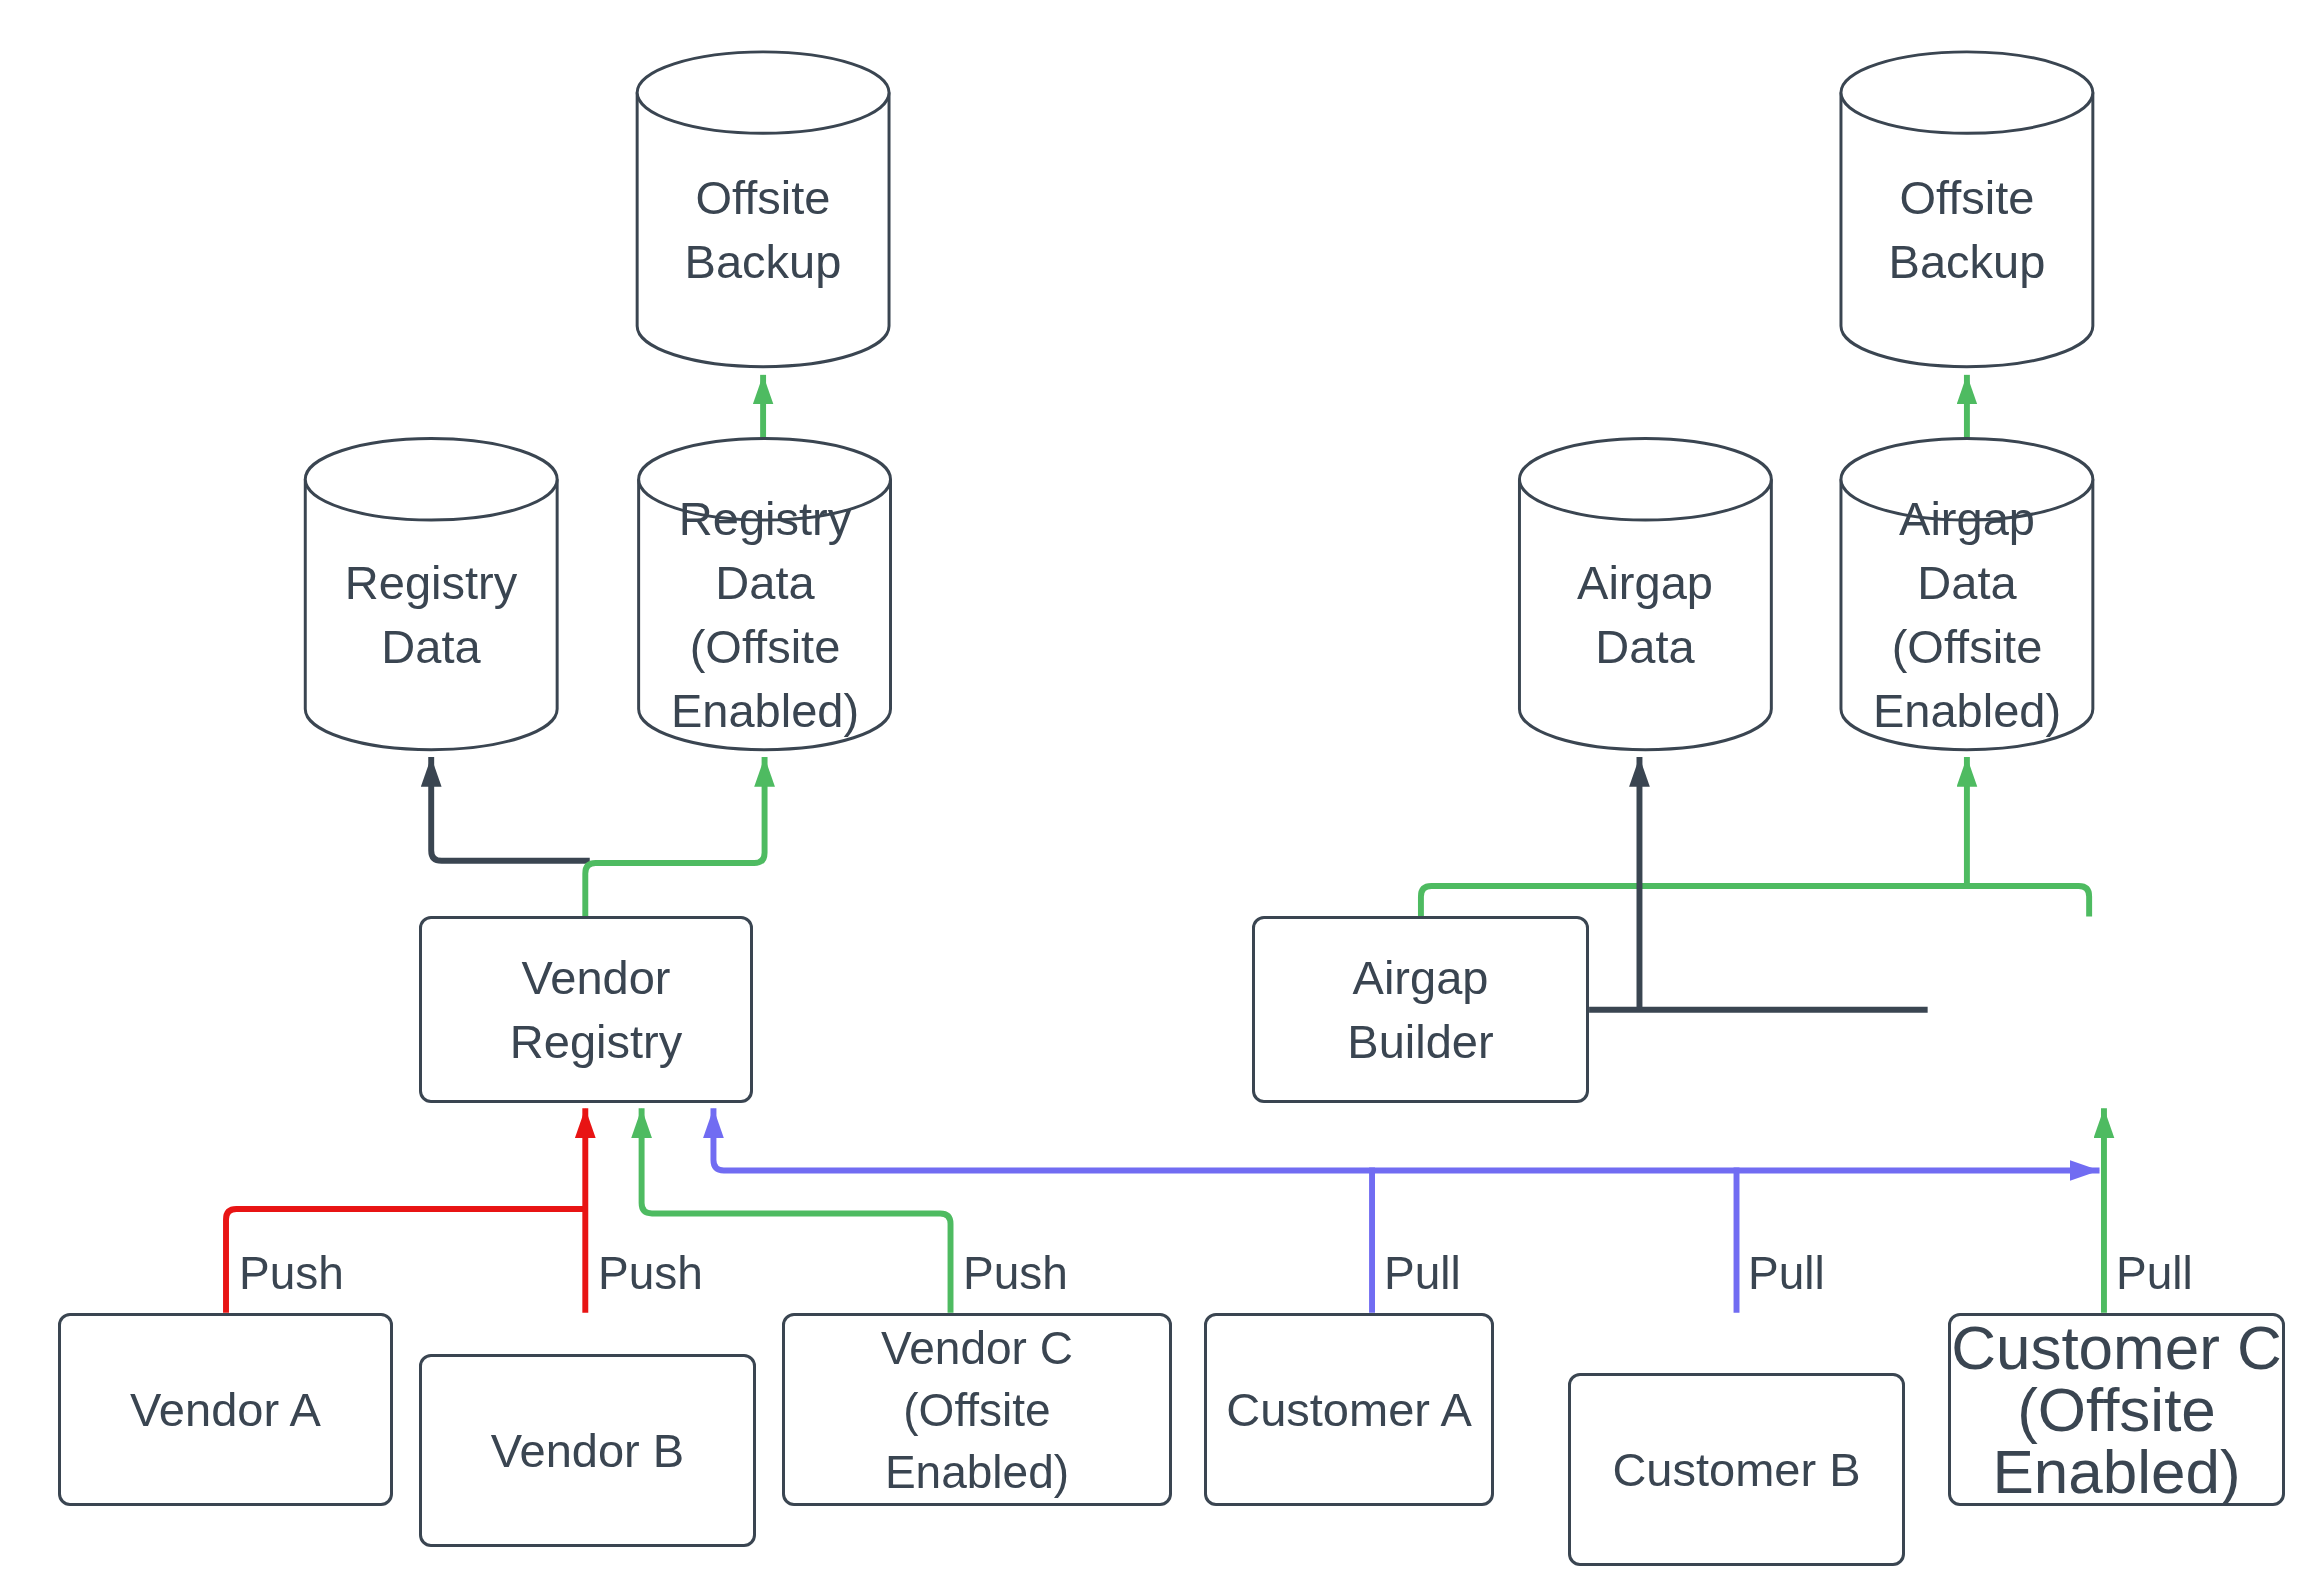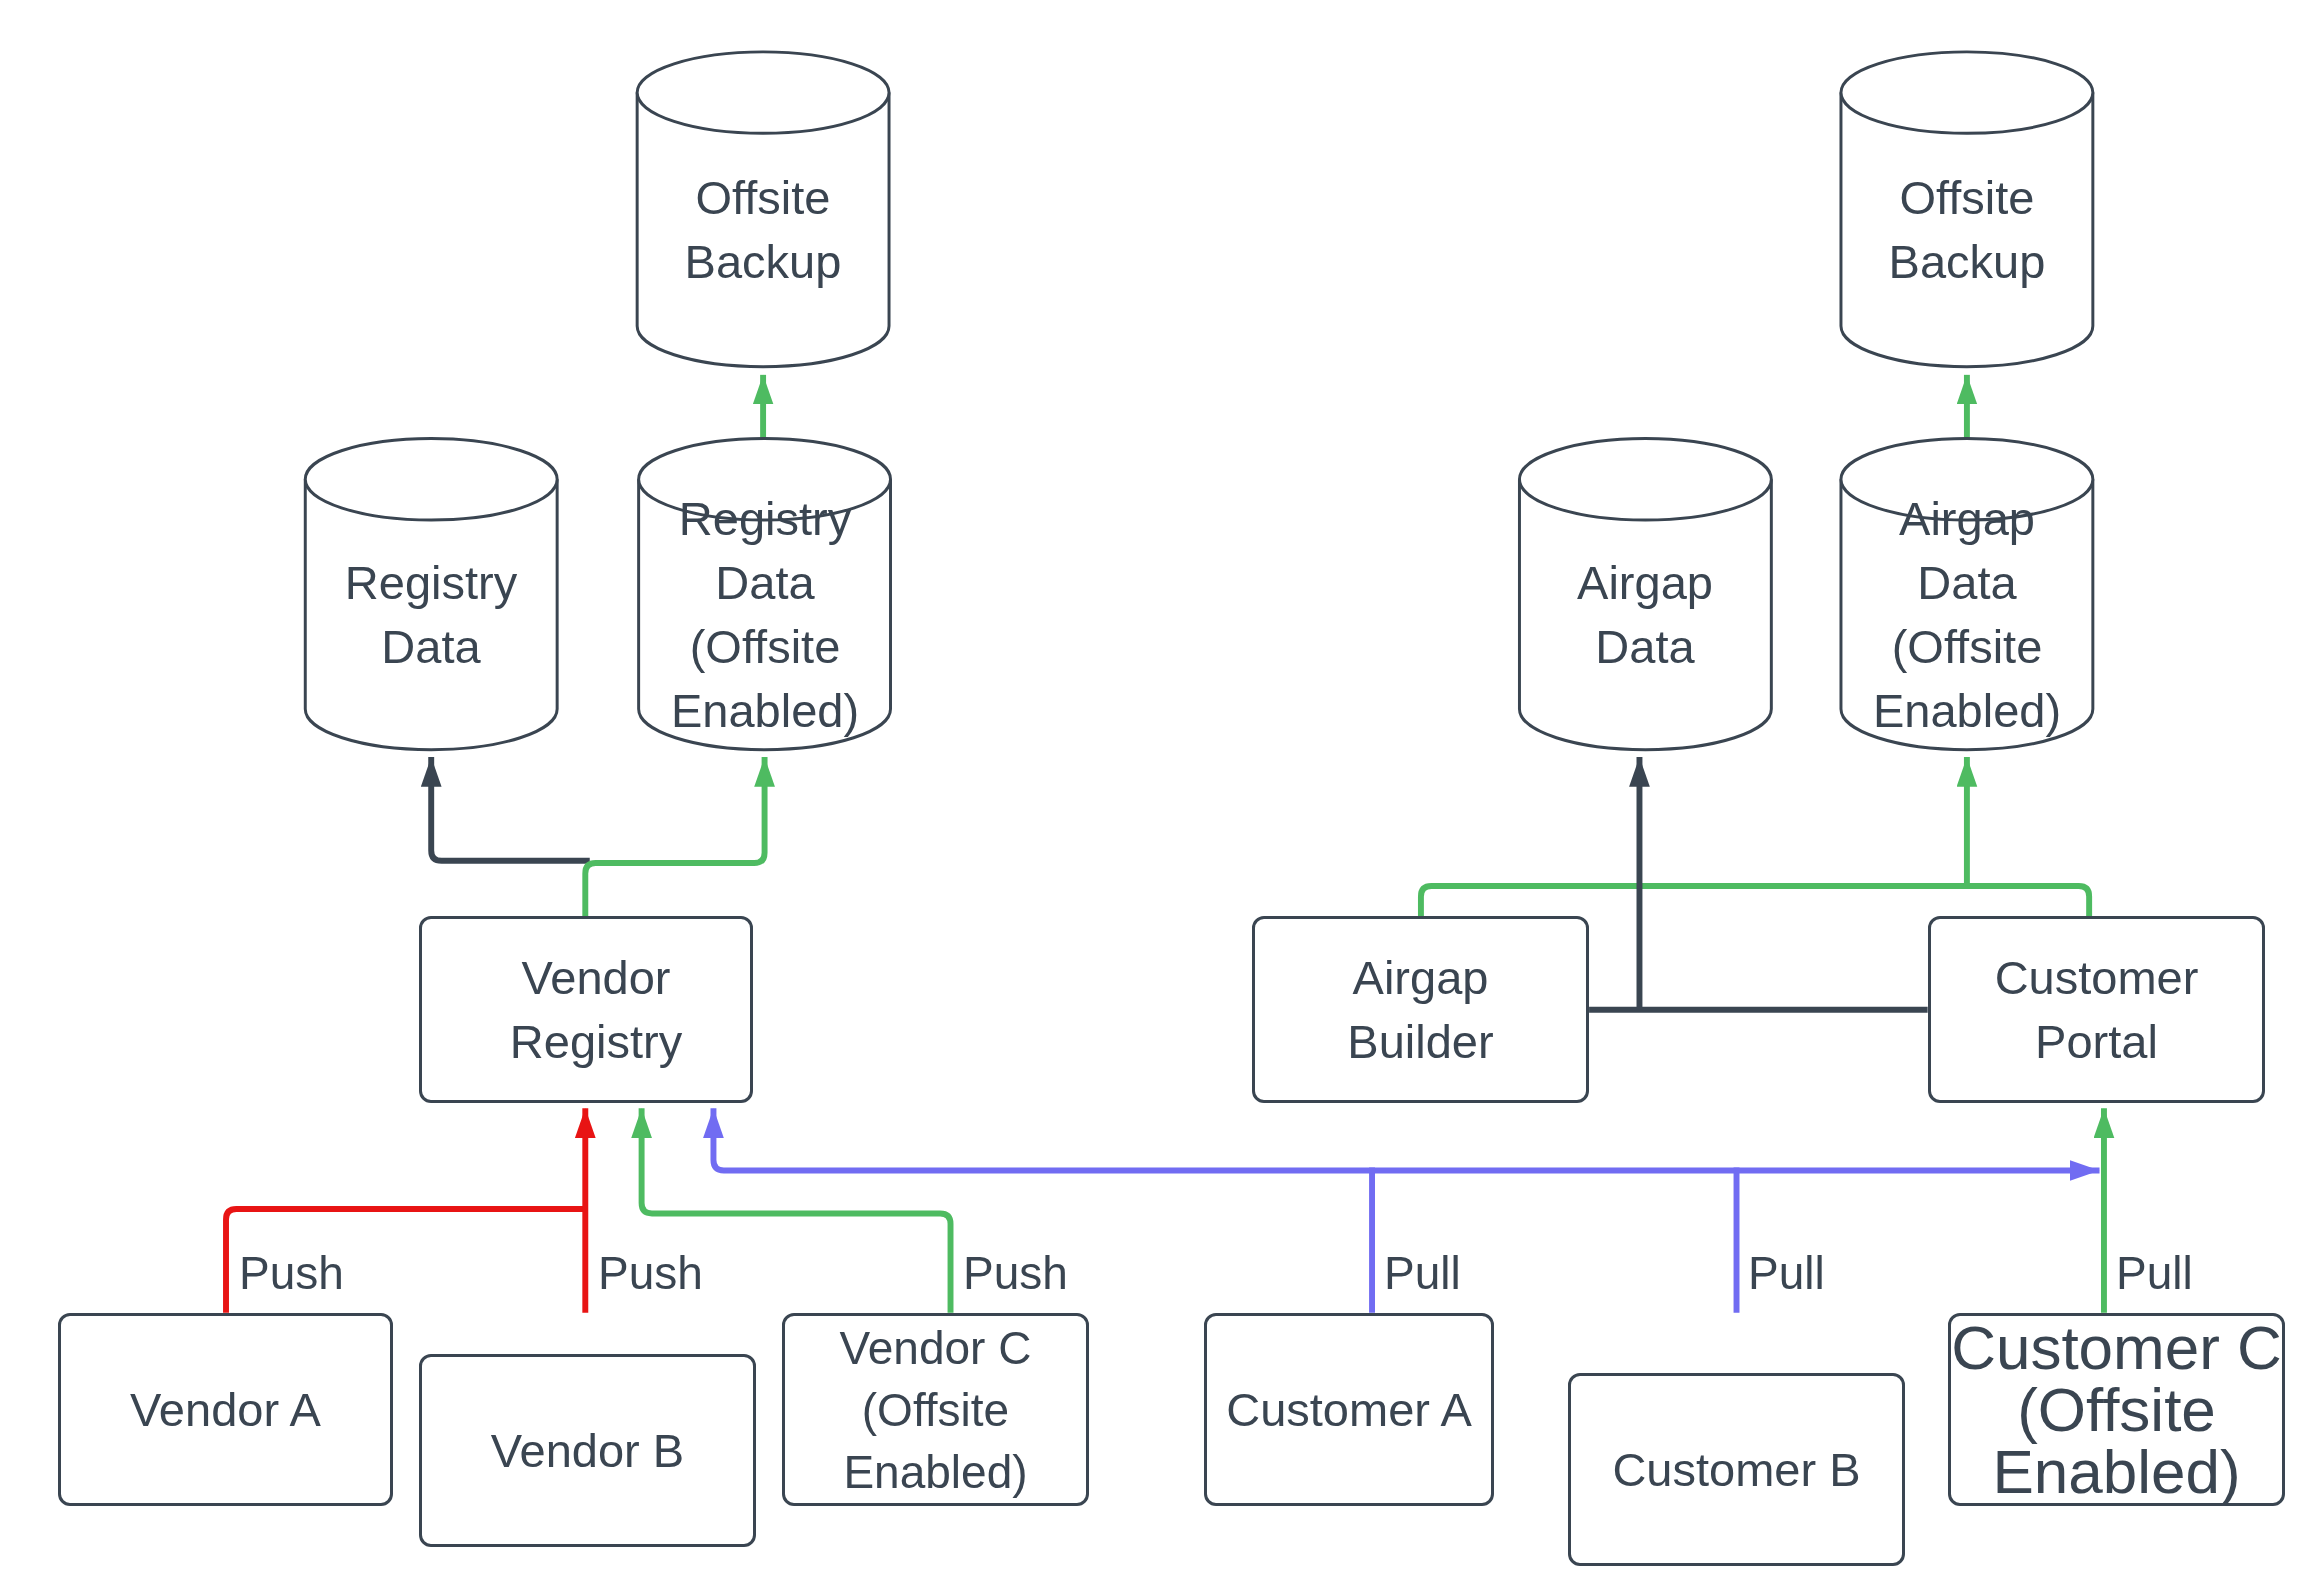--- a/index.html
+++ b/index.html
@@ -124,26 +124,24 @@
 Data
 (Offsite
 Enabled)</div>
   <div class="cyl-label" style="left:1841px;top:102px;width:252px;height:256px;">Offsite
 Backup</div>
 
   <div class="node-box" style="left:419px;top:916px;width:334px;height:187px;padding-left:20px;">Vendor
 Registry</div>
   <div class="node-box" style="left:1252px;top:916px;width:337px;height:187px;">Airgap
 Builder</div>
-  <div class="node-box" style="left:1928px;top:916px;width:337px;height:187px;">Customer
-Portal</div>
 
   <div class="node-box" style="left:58px;top:1313px;width:335px;height:193px;">Vendor A</div>
   <div class="node-box" style="left:419px;top:1354px;width:337px;height:193px;">Vendor B</div>
-  <div class="node-box" style="left:782px;top:1313px;width:307px;height:193px;font-size:46px;line-height:62px;">Vendor C
+  <div class="node-box" style="left:782px;top:1313px;width:390px;height:193px;font-size:46px;line-height:62px;">Vendor C
 (Offsite
 Enabled)</div>
   <div class="node-box" style="left:1204px;top:1313px;width:290px;height:193px;">Customer A</div>
   <div class="node-box" style="left:1568px;top:1373px;width:337px;height:193px;">Customer B</div>
   <div class="node-box" style="left:1948px;top:1313px;width:337px;height:193px;font-size:62px;line-height:62px;">Customer C
 (Offsite
 Enabled)</div>
 
   <div class="edge-label" style="left:239px;top:1247px;">Push</div>
   <div class="edge-label" style="left:598px;top:1247px;">Push</div>

